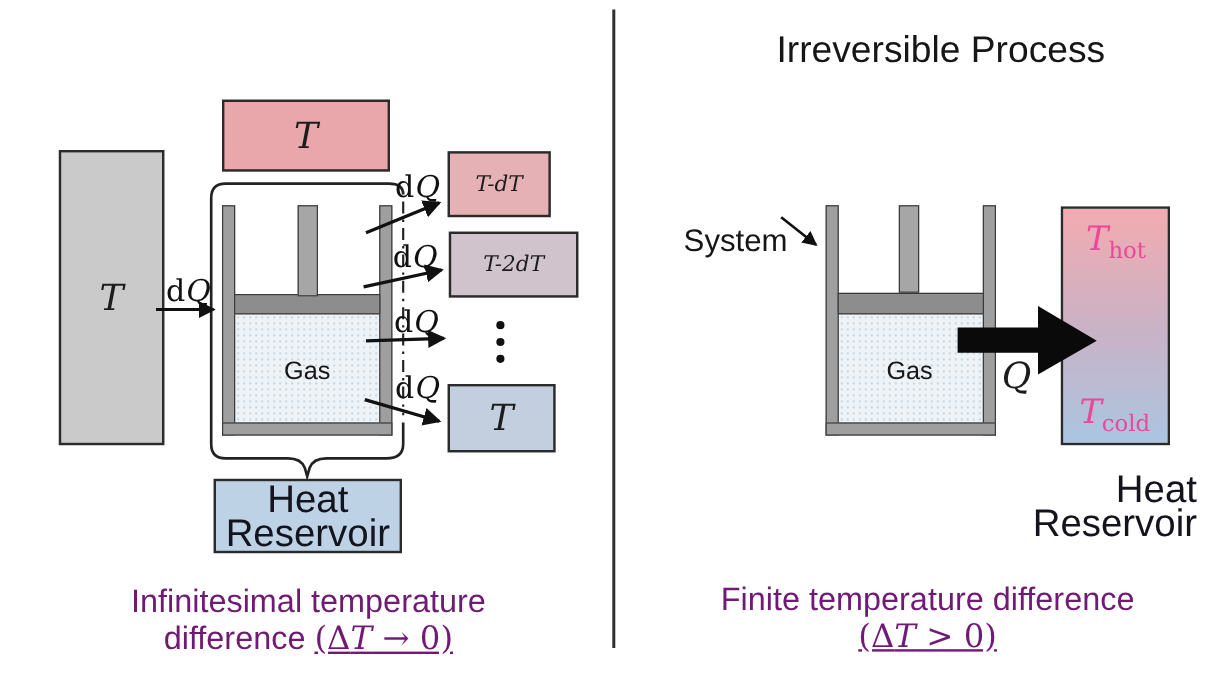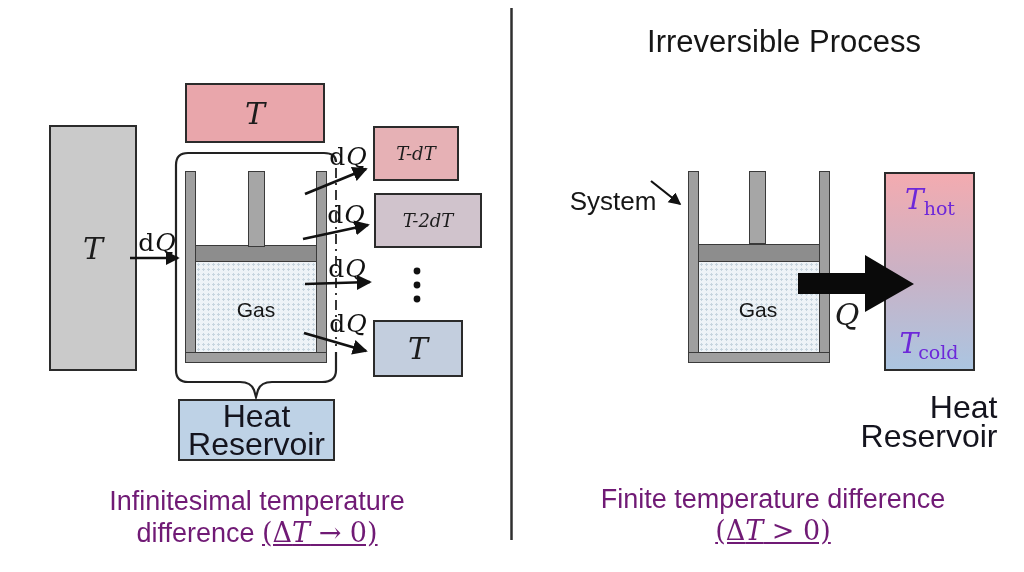--- a/index.html
+++ b/index.html
@@ -17,21 +17,21 @@
   .serifT{font-family:"DejaVu Serif",serif;font-style:italic;font-size:30px;color:#1c1c1c;}
   .stageLbl{font-family:"DejaVu Serif",serif;font-style:italic;font-size:18px;color:#1c1c1c;}
   .sansLbl{font-size:21px;color:#161616;}
   .dq{font-family:"DejaVu Serif",serif;font-size:25px;color:#111;z-index:8;}
   .dq .q{font-style:italic;margin-left:1px;}
   .hr-text{font-size:32px;line-height:28px;text-align:center;color:#14141e;}
   .cap{position:absolute;transform:translateX(-50%);text-align:center;font-size:27px;line-height:31px;
        color:#701a75;white-space:nowrap;z-index:8;}
   .mathcap{font-family:"DejaVu Serif",serif;text-decoration:underline;}
   .it{font-style:italic;}
-  .tsub{font-family:"DejaVu Serif",serif;font-size:28px;color:#6d28d9;}
+  .tsub{font-family:"DejaVu Serif",serif;font-size:28px;color:#ec4899;}
   .tsub .it{font-style:italic;}
   .tsub sub{font-family:"DejaVu Serif",serif;font-style:normal;font-size:19px;}
   .grad{background:linear-gradient(180deg,var(--c-hot) 0%,#c9b2c6 52%,var(--c-cold) 100%);}
   .lbl{position:absolute;z-index:8;text-align:right;}
   svg.overlay{position:absolute;left:0;top:0;z-index:5;pointer-events:none;}
   .bgc-pink{background:var(--c-pink_box);} .bgc-pinkl{background:var(--c-pink_light);}
   .bgc-lav{background:var(--c-lavender);} .bgc-blue{background:var(--c-blue_box);}
   .bgc-bluer{background:var(--c-blue_reservoir);} .bgc-gray{background:var(--c-gray_reservoir);}
 </style>
 </head>

